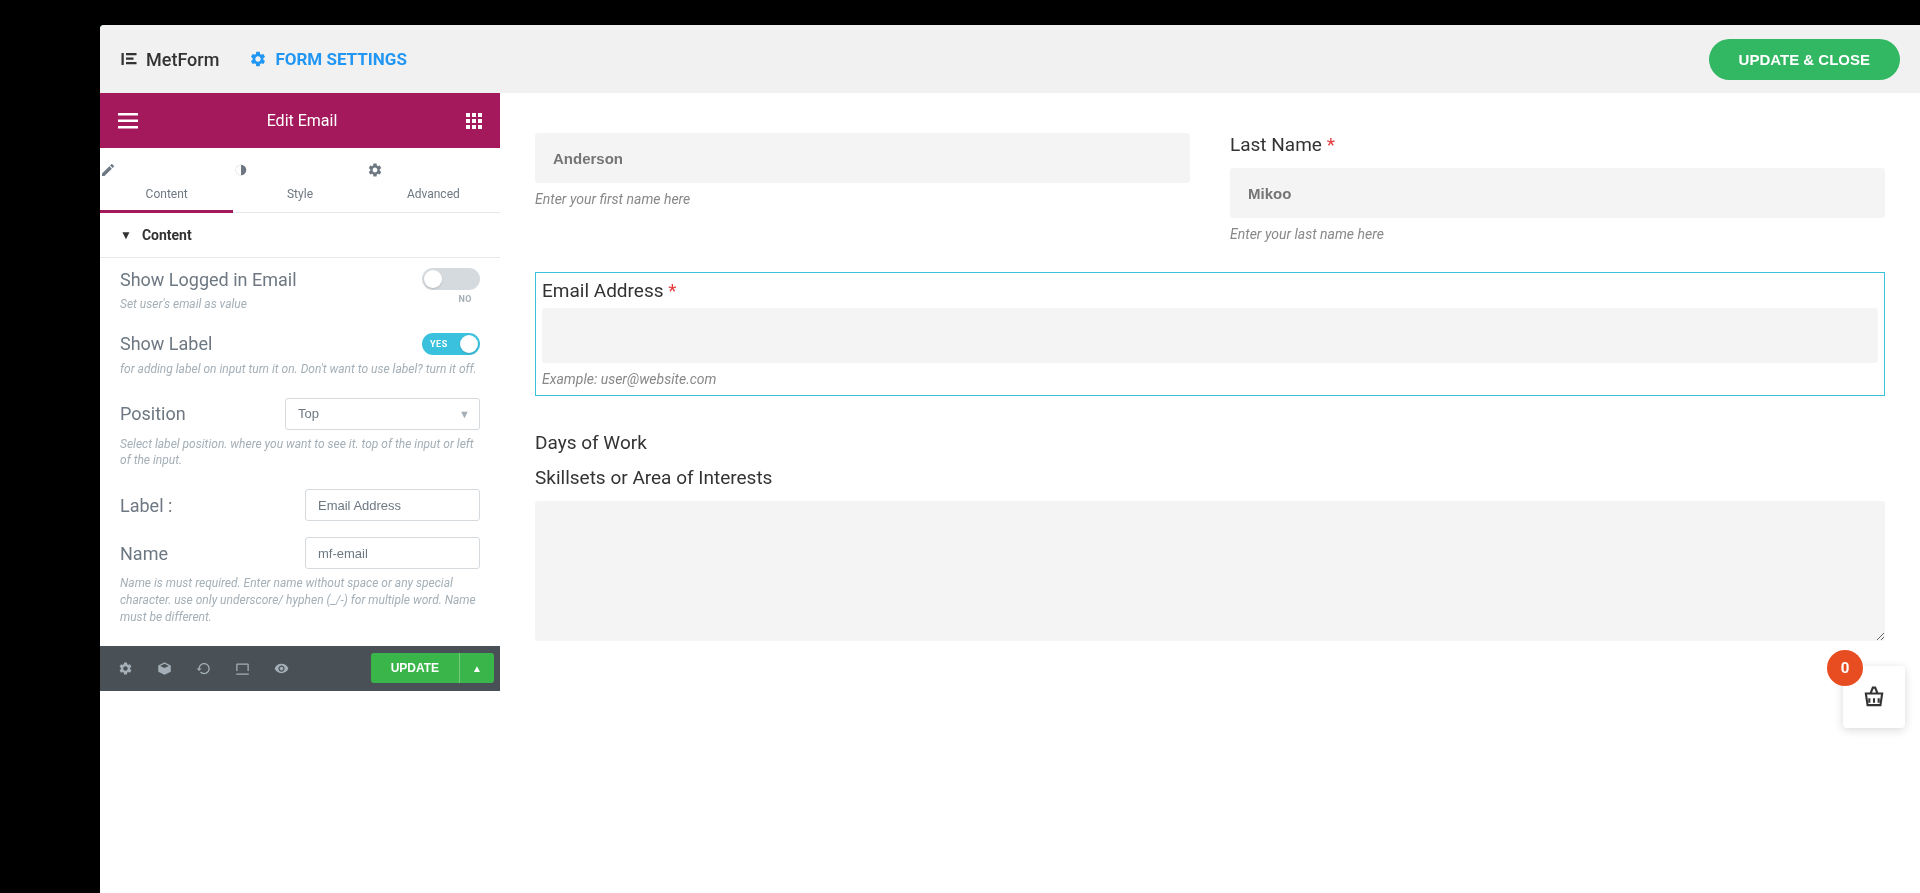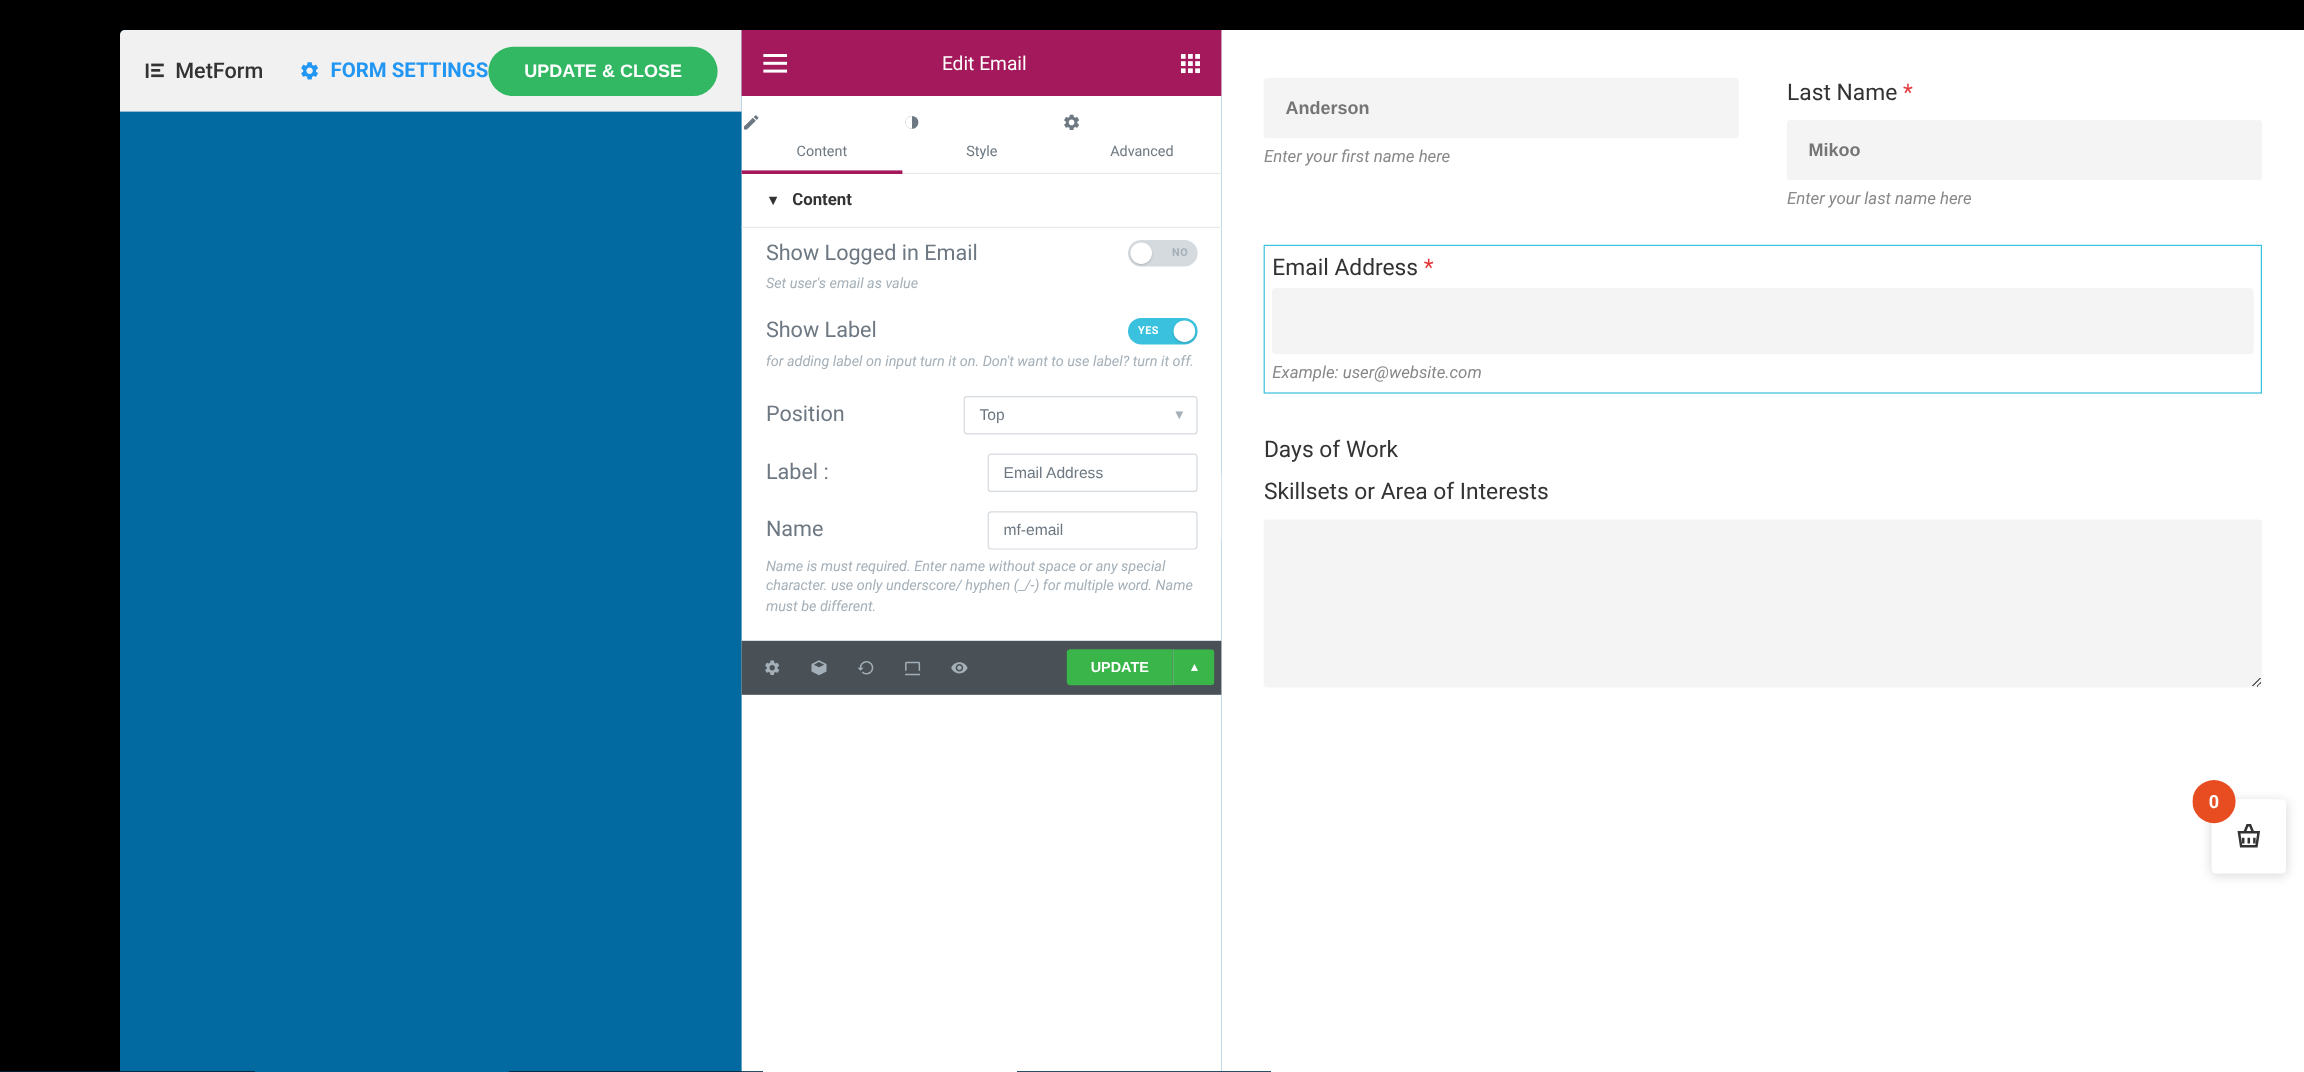--- a/index.html
+++ b/index.html
@@ -1,20 +1,20 @@
 <!DOCTYPE html>
 <html><head>
 <meta charset="utf-8">
 <style>
 * { margin: 0; padding: 0; box-sizing: border-box; }
 body { font-family: -apple-system, BlinkMacSystemFont, "Segoe UI", Roboto, Arial, sans-serif; background: #000; width: 1920px; height: 893px; overflow: hidden; position: relative; }
 
 .backdrop { position: absolute; inset: 0; background: rgba(0,0,0,0.85); }
 
-.modal { position: absolute; left: 100px; top: 25px; width: 1820px; height: 868px; background: #0369a1; border-radius: 4px 0 0 0; overflow: hidden; display: flex; }
+.modal { position: absolute; left: 100px; top: 25px; width: 1820px; height: 868px; background: #86efac; border-radius: 4px 0 0 0; overflow: hidden; display: flex; flex-direction: column; }
 
 
 .topbar { height: 68px; background: #f1f1f1; display: flex; align-items: center; padding: 0 20px; }
 .brand { display: flex; align-items: center; gap: 8px; font-size: 18px; font-weight: 500; color: #333; margin-right: 30px; }
 .brand-icon { width: 18px; height: 18px; display: flex; align-items: center; justify-content: center; }
 .form-settings { display: flex; align-items: center; gap: 8px; color: #2196F3; font-size: 17px; font-weight: 700; cursor: pointer; }
 .gear-icon { color: #2196F3; font-size: 18px; }
 .update-close { margin-left: auto; background: #32b762; color: #fff; padding: 12px 30px; border-radius: 28px; font-size: 15px; font-weight: 700; border: none; cursor: pointer; }
 
 
@@ -43,21 +43,21 @@
 .control-label { font-size: 18px; color: #6d7882; text-align: center; }
 .control-help { font-size: 12px; color: #a4afb7; font-style: italic; line-height: 1.4; padding-bottom: 10px; }
 
 .toggle { width: 58px; height: 22px; border-radius: 12px; position: relative; cursor: pointer; }
 .toggle-off { background: #d5dadf; }
 .toggle-on { background: #39c1de; }
 .toggle-knob { width: 18px; height: 18px; background: #fff; border-radius: 50%; position: absolute; top: 2px; box-shadow: 0 1px 2px rgba(0,0,0,0.15); }
 .toggle-off .toggle-knob { left: 2px; }
 .toggle-on .toggle-knob { right: 2px; }
 .toggle-text { position: absolute; top: 50%; transform: translateY(-50%); font-size: 9px; font-weight: 700; color: #fff; letter-spacing: 0.5px; }
-.toggle-off .toggle-text { right: 8px; color: #a4afb7; }
+.toggle-off .toggle-text { right: 8px; color: #a4afb7; margin-top: 20px; }
 .toggle-on .toggle-text { left: 8px; }
 
 .select-wrap { position: relative; width: 195px; }
 .select { width: 100%; height: 32px; border: 1px solid #d5dadf; border-radius: 3px; padding: 0 12px; font-size: 13px; color: #6d7882; background: #fff; cursor: pointer; appearance: none; }
 .select-caret { position: absolute; right: 10px; top: 50%; transform: translateY(-50%); pointer-events: none; color: #a4afb7; font-size: 11px; }
 
 .text-input { width: 175px; height: 32px; border: 1px solid #d5dadf; border-radius: 3px; padding: 0 12px; font-size: 13px; color: #6d7882; background: #fff; }
 
 
 .bottom-bar { height: 45px; background: #495157; display: flex; align-items: center; padding: 0 6px; }
@@ -209,20 +209,21 @@
 
         <div class="control-row">
           <span class="control-label">Position</span>
           <div class="select-wrap">
             <select class="select">
               <option>Top</option>
             </select>
             <span class="select-caret">▼</span>
           </div>
         </div>
+        <div class="control-help">Select label position. where you want to see it. top of the input or left of the input.</div>
 
         <div class="control-row">
           <span class="control-label">Label :</span>
           <input class="text-input" value="Email Address" style="">
         </div>
 
         <div class="control-row">
           <span class="control-label">Name</span>
           <input class="text-input" value="mf-email" style="">
         </div>

